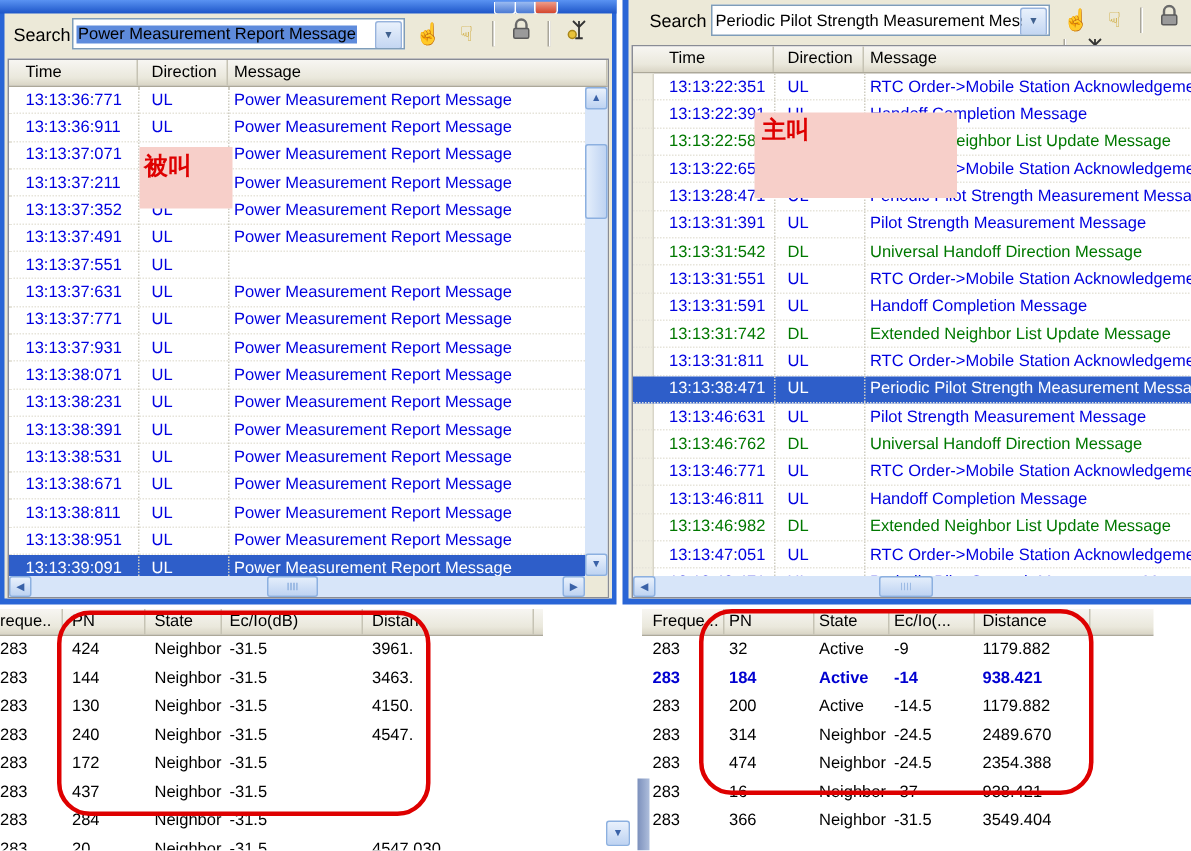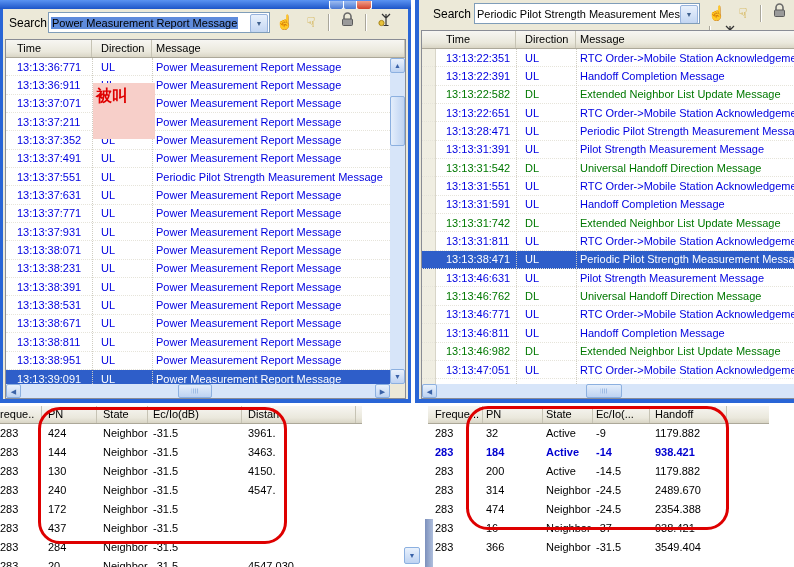--- a/index.html
+++ b/index.html
@@ -90,21 +90,21 @@
   #bt-left .c2{width:51px;padding-left:6px;}
   #bt-left .c3{width:94px;padding-left:5px;}
   #bt-left .c4{width:114px;padding-left:6px;}
   #bt-right .c0{width:55px;padding-left:7px;}
   #bt-right .c1{width:60px;padding-left:3px;}
   #bt-right .c2{width:50px;padding-left:3px;}
   #bt-right .c3{width:57px;padding-left:3px;}
   #bt-right .c4{width:77px;padding-left:5px;}
   
   .ann{position:absolute;background:#F7CFC9;color:#DE0000;font-weight:bold;z-index:6;}
-  #ann-beijiao{left:93px;top:83px;width:62px;height:56px;font-size:16px;padding:3px 0 0 3px;box-sizing:border-box;}
+  #ann-beijiao{left:93px;top:98px;width:62px;height:41px;font-size:16px;padding:3px 0 0 3px;box-sizing:border-box;}
   #ann-zhujiao{left:503px;top:75px;width:135px;height:57px;font-size:16px;padding:2px 0 0 5px;box-sizing:border-box;}
   #ann-center{left:284px;top:401px;width:156px;height:119px;font-size:15px;line-height:20px;
               padding:3px 1px 0 2px;box-sizing:border-box;}
   .redrect{position:absolute;border:3px solid #DE0000;border-radius:22px;z-index:7;}
   #redrect-left{left:38px;top:407px;width:243px;height:131px;}
   #redrect-right{left:466px;top:406px;width:257px;height:118px;}
   
   #bl-scroll-frag{position:absolute;left:404px;top:547px;width:16px;height:17px;z-index:2;}
   #blue-bar{position:absolute;left:425px;top:519px;width:8px;height:48px;
             background:linear-gradient(90deg,#7C90BC,#AEBEDC);z-index:2;}
@@ -179,21 +179,20 @@
               <div class="c c2">Power Measurement Report Message</div>
             </div>
             <div class="row blue">
               <div class="c c0">13:13:37:491</div>
               <div class="c c1">UL</div>
               <div class="c c2">Power Measurement Report Message</div>
             </div>
             <div class="row blue">
               <div class="c c0">13:13:37:551</div>
               <div class="c c1">UL</div>
-              <div class="c c2">Periodic Pilot Strength Measurement Message</div>
             </div>
             <div class="row blue">
               <div class="c c0">13:13:37:631</div>
               <div class="c c1">UL</div>
               <div class="c c2">Power Measurement Report Message</div>
             </div>
             <div class="row blue">
               <div class="c c0">13:13:37:771</div>
               <div class="c c1">UL</div>
               <div class="c c2">Power Measurement Report Message</div>
@@ -476,21 +475,21 @@
   <div id="bl-scroll-frag">
     <div class="sb-btn" style="left:0;top:0;width:16px;height:17px;line-height:16px;">▼</div>
   </div>
 
   <div class="bt" id="bt-right">
     <div class="ghead">
         <div class="hc c c0">Freque...</div>
         <div class="hc c c1">PN</div>
         <div class="hc c c2">State</div>
         <div class="hc c c3">Ec/Io(...</div>
-        <div class="hc c c4">Handoff</div>
+        <div class="hc c c4">Distance</div>
       </div>
     <div class="btrows">
         <div class="row">
           <div class="c c0">283</div>
           <div class="c c1">32</div>
           <div class="c c2">Active</div>
           <div class="c c3">-9</div>
           <div class="c c4">1179.882</div>
         </div>
         <div class="row bold">
@@ -540,16 +539,17 @@
           <div class="c c1">128</div>
           <div class="c c2">Neighbor</div>
           <div class="c c3">-31.5</div>
           <div class="c c4">2908.929</div>
         </div>
       </div>
   </div>
   <div id="blue-bar"></div>
 
   <div class="ann" id="ann-beijiao">被叫</div>
+  <div class="ann" id="ann-zhujiao">主叫</div>
   <div class="redrect" id="redrect-left"></div>
   <div class="redrect" id="redrect-right"></div>
 
 </div>
 
 </body></html>

